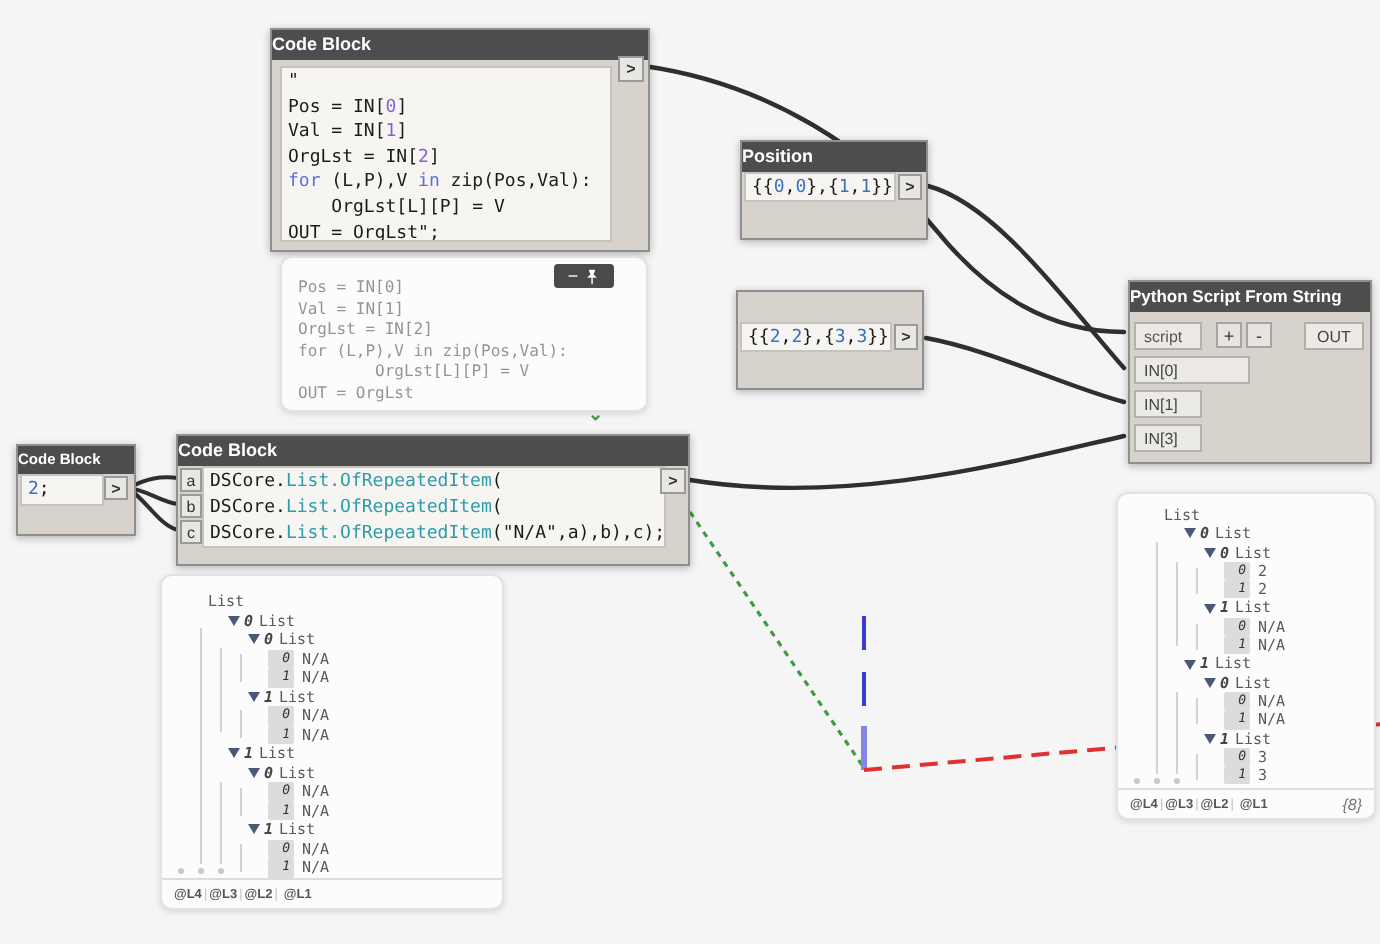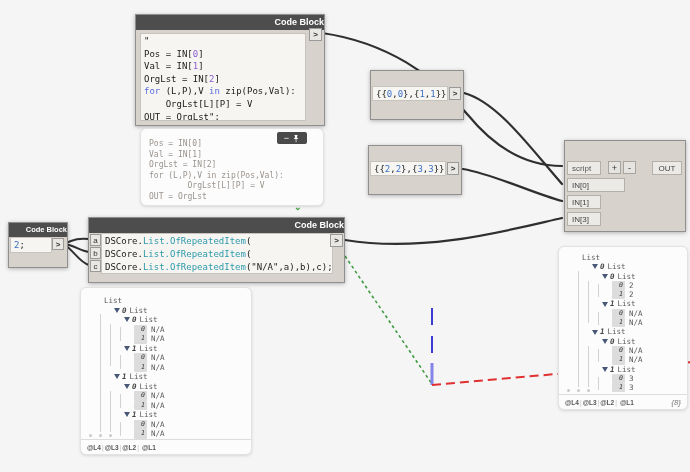--- a/index.html
+++ b/index.html
@@ -3,21 +3,21 @@
 <meta charset="utf-8">
 <style>
   html,body{margin:0;padding:0;}
   body{width:690px;height:472px;overflow:hidden;background:#f5f5f6;
        font-family:"Liberation Sans",sans-serif;position:relative;}
   #canvas{position:absolute;inset:0;width:690px;height:472px;}
   svg.layer{position:absolute;left:0;top:0;z-index:1;}
   
   .node{position:absolute;z-index:2;background:#d7d3cc;border:1px solid #8f8f8f;
         box-shadow:0 1px 4px rgba(0,0,0,.28);box-sizing:border-box;}
-  .ntitle{background:#4d4d4d;color:#fff;font-weight:bold;text-align:right;
+  .ntitle{background:#4d4d4d;color:#fff;font-weight:bold;text-align:left;
           font-size:9px;line-height:15px;height:15px;overflow:hidden;white-space:nowrap;}
   .codearea{position:absolute;background:#f6f5f2;border:1px solid #c6c3bd;
             font-family:"DejaVu Sans Mono",monospace;font-size:9px;line-height:12.6px;
             white-space:pre;overflow:hidden;padding:1px 3px;box-sizing:border-box;}
   .cline{white-space:pre;}
   .tok-p{color:#1b1b1b}.tok-n{color:#3a6fc4}.tok-pn{color:#8a5fd0}
   .tok-k{color:#5b6ee1}.tok-f{color:#2e9bab}.tok-b{color:inherit}
   .port{position:absolute;background:#e9e7e3;border:1px solid #9a9a9a;color:#333;
         font-size:8px;font-weight:bold;text-align:center;box-sizing:border-box;
         display:flex;align-items:center;justify-content:center;}
@@ -84,30 +84,32 @@
       <svg width="8" height="9" viewBox="0 0 10 11">
         <path d="M3 1h4l-1 3 2 2H2l2-2z" fill="#fff"></path>
         <rect x="4.6" y="6" width="0.9" height="4" fill="#fff"></rect>
       </svg>
     </div>
     <div class="code"><div class="cline"><span class="tok-b">Pos = IN[0]</span></div><div class="cline"><span class="tok-b">Val = IN[1]</span></div><div class="cline"><span class="tok-b">OrgLst = IN[2]</span></div><div class="cline"><span class="tok-b">for (L,P),V in zip(Pos,Val):</span></div><div class="cline"><span class="tok-b">        OrgLst[L][P] = V</span></div><div class="cline"><span class="tok-b">OUT = OrgLst</span></div></div>
   </div>
   <span class="chev" style="left:294px;top:202px;">⌄</span>
 
   <div class="node" style="left:370px;top:70px;width:94px;height:50px;">
+    <div class="ntitle">Position</div>
     <div class="codearea" style="left:1px;top:15px;right:15px;height:15px;line-height:12px;"><div class="cline"><span class="tok-p">{{</span><span class="tok-n">0</span><span class="tok-p">,</span><span class="tok-n">0</span><span class="tok-p">},{</span><span class="tok-n">1</span><span class="tok-p">,</span><span class="tok-n">1</span><span class="tok-p">}};</span></div></div>
     <div class="port" style="right:2px;top:16px;width:12px;height:13px;">&gt;</div>
   </div>
 
   <div class="node" style="left:368px;top:145px;width:94px;height:50px;">
     <div class="codearea" style="left:1px;top:15px;right:15px;height:15px;line-height:12px;"><div class="cline"><span class="tok-p">{{</span><span class="tok-n">2</span><span class="tok-p">,</span><span class="tok-n">2</span><span class="tok-p">},{</span><span class="tok-n">3</span><span class="tok-p">,</span><span class="tok-n">3</span><span class="tok-p">}};</span></div></div>
     <div class="port" style="right:2px;top:16px;width:12px;height:13px;">&gt;</div>
   </div>
 
   <div class="node" style="left:564px;top:140px;width:122px;height:92px;">
+    <div class="ntitle" style="font-size:8.5px;">Python Script From String</div>
     <div class="chip" style="left:2px;top:20px;width:34px;height:14px;color:#555;">script</div>
     <div class="chip" style="left:2px;top:37px;width:58px;height:14px;">IN[0]</div>
     <div class="chip" style="left:2px;top:54px;width:34px;height:14px;">IN[1]</div>
     <div class="chip" style="left:2px;top:71px;width:34px;height:14px;">IN[3]</div>
     <div class="btnchip" style="left:43px;top:20px;width:13px;height:13px;">+</div>
     <div class="btnchip" style="left:58px;top:20px;width:13px;height:13px;">-</div>
     <div class="chip" style="right:3px;top:20px;width:30px;height:14px;justify-content:center;padding-left:0;">OUT</div>
   </div>
 
   <div class="node" style="left:88px;top:217px;width:257px;height:66px;">

